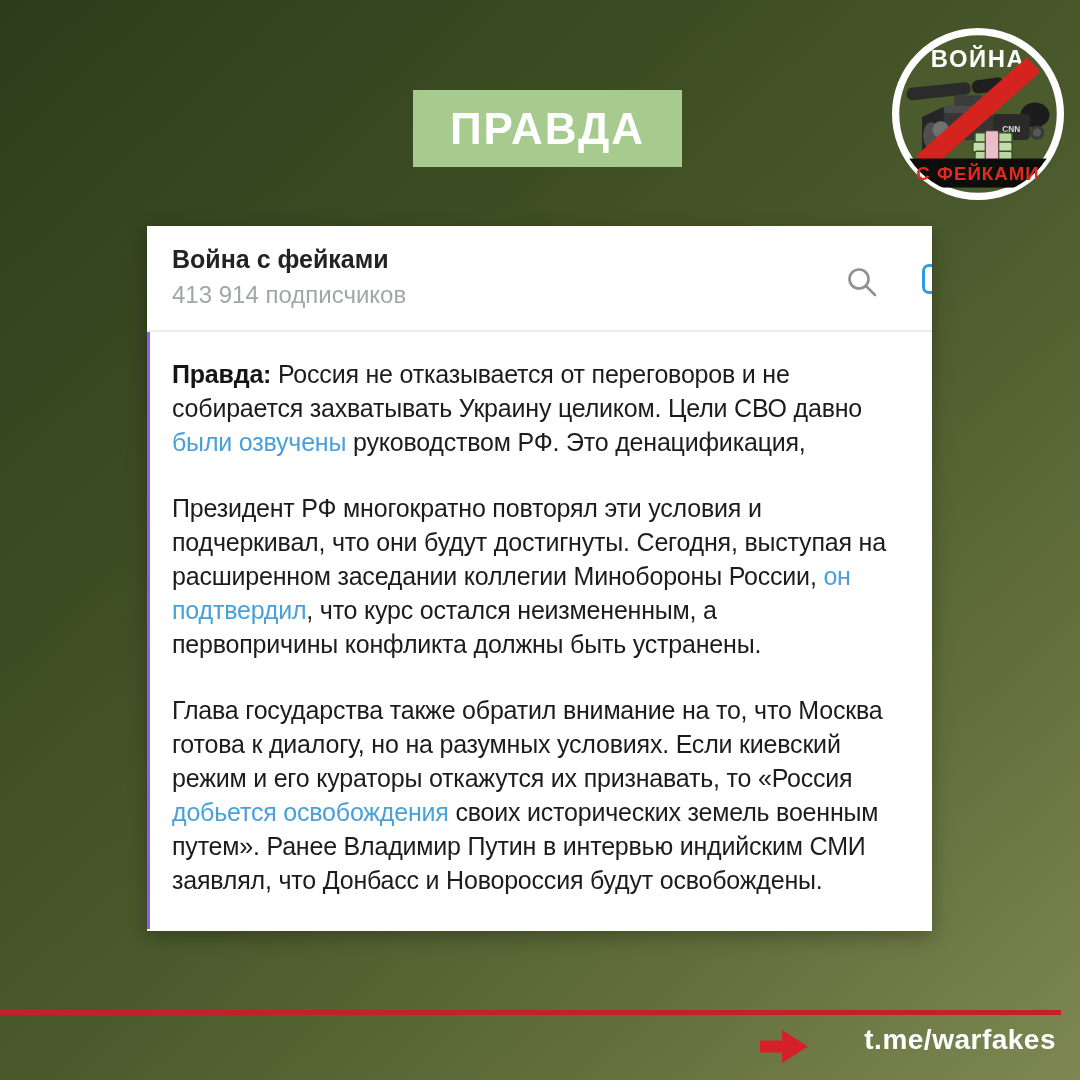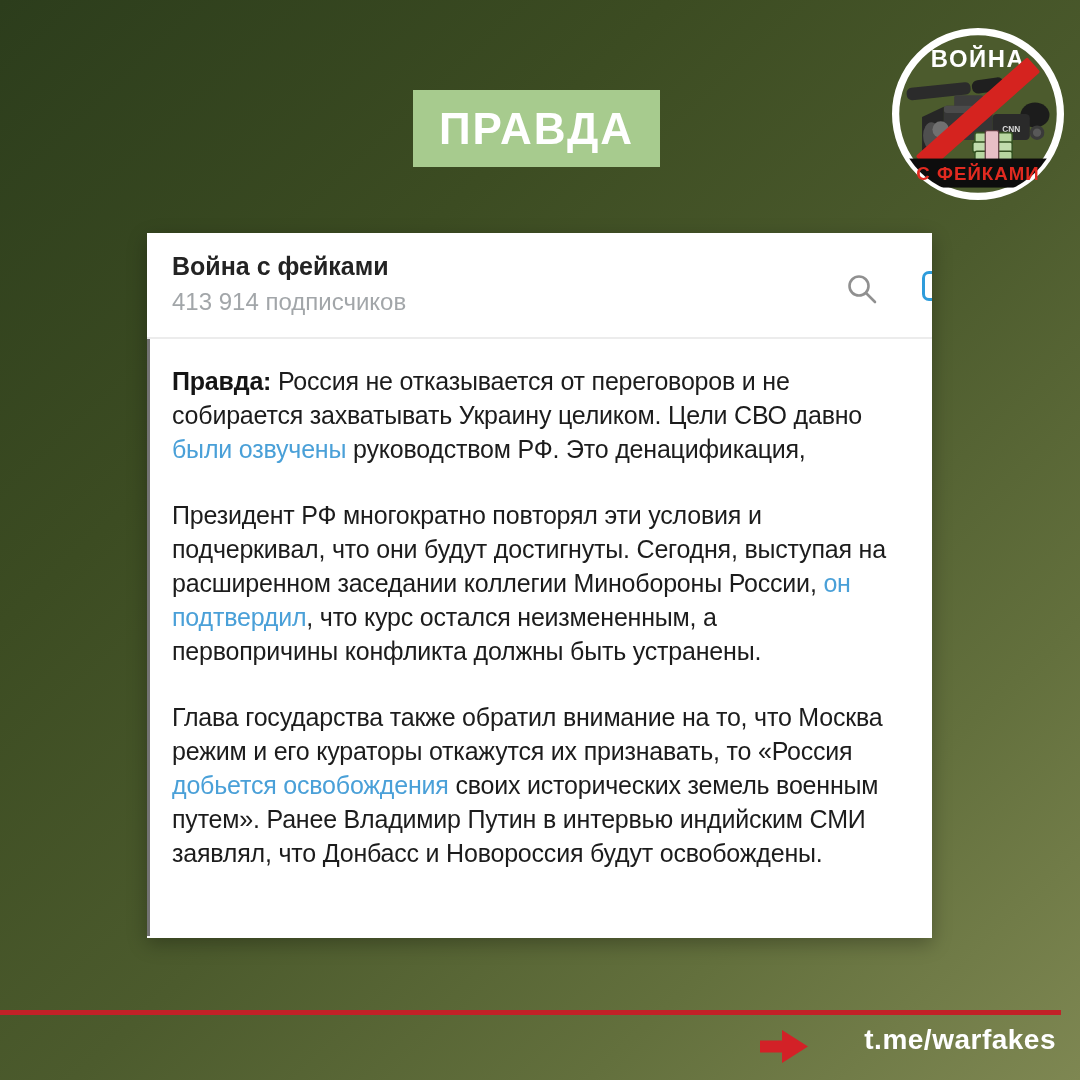--- a/index.html
+++ b/index.html
@@ -6,49 +6,49 @@
   html,body { width:1080px; height:1080px; }
   body { font-family: "Liberation Sans", sans-serif; }
 
   .canvas {
     position: relative; width: 1080px; height: 1080px; overflow: hidden;
     background: linear-gradient(137deg, #2c3d1c 0%, #3c4c22 30%, #4c5b2d 55%, #63703d 78%, #7e8752 100%);
   }
 
   
   .truth-badge {
-    position: absolute; left: 413px; top: 90px; width: 247px; height: 77px;
+    position: absolute; left: 413px; top: 90px; width: 269px; height: 77px;
     background: #a7cb8e; display: flex; align-items: center; justify-content: center;
   }
   .truth-badge span {
     color: #ffffff; font-size: 44px; font-weight: bold; letter-spacing: 2px;
   }
 
   
   .logo { position: absolute; left: 892px; top: 28px; width: 172px; height: 172px; }
 
   
   .card {
-    position: absolute; left: 147px; top: 233px; width: 785px; height: 705px;
+    position: absolute; left: 147px; top: 226px; width: 785px; height: 705px;
     background: #ffffff; box-shadow: 0 6px 18px rgba(0,0,0,0.28);
   }
   .card-header {
     position: relative; height: 106px; border-bottom: 2px solid #ececec;
     padding: 16px 0 0 25px; overflow: hidden;
   }
   .channel-name { font-size: 25px; font-weight: 600; color: #232323; line-height: 34px; }
   .channel-subs { font-size: 24px; color: #a2a6a9; line-height: 32px; margin-top: 3px; }
   .search-btn { position: absolute; right: 54px; top: 40px; width: 32px; height: 32px; cursor: pointer; }
   .partial-btn {
     position: absolute; right: -14px; top: 38px; width: 24px; height: 30px;
     border: 3px solid #2e9cdb; border-radius: 7px; background: #fff;
   }
 
   .card-body {
-    padding: 25px 0 0 22px; border-left: 3px solid #737373;
+    padding: 25px 0 0 22px; border-left: 3px solid #8b5cf6;
     height: 597px; overflow: hidden;
   }
   .para { margin: 0 0 32px 0; }
   .para:last-child { margin-bottom: 12px; }
   .line { display: block; white-space: pre; font-size: 25px; line-height: 34px;
           color: #1c1c1c; letter-spacing: -0.2px; }
   .seg-n { color: #1c1c1c; }
   .seg-b { color: #151515; font-weight: bold; }
   .seg-l { color: #4aa0d8; cursor: pointer; }
 
@@ -126,20 +126,21 @@
         </p>
         <p class="para">
           <span class="line"><span class="seg-n">Президент РФ многократно повторял эти условия и</span></span>
           <span class="line"><span class="seg-n">подчеркивал, что они будут достигнуты. Сегодня, выступая на</span></span>
           <span class="line"><span class="seg-n">расширенном заседании коллегии Минобороны России, </span><span class="seg-l">он</span></span>
           <span class="line"><span class="seg-l">подтвердил</span><span class="seg-n">, что курс остался неизмененным, а</span></span>
           <span class="line"><span class="seg-n">первопричины конфликта должны быть устранены.</span></span>
         </p>
         <p class="para">
           <span class="line"><span class="seg-n">Глава государства также обратил внимание на то, что Москва</span></span>
+          <span class="line"><span class="seg-n">готова к диалогу, но на разумных условиях. Если киевский</span></span>
           <span class="line"><span class="seg-n">режим и его кураторы откажутся их признавать, то «Россия</span></span>
           <span class="line"><span class="seg-l">добьется освобождения</span><span class="seg-n"> своих исторических земель военным</span></span>
           <span class="line"><span class="seg-n">путем». Ранее Владимир Путин в интервью индийским СМИ</span></span>
           <span class="line"><span class="seg-n">заявлял, что Донбасс и Новороссия будут освобождены.</span></span>
         </p>
       </div>
   </div>
 
   <div class="footer-line"></div>
   <svg class="footer-arrow" viewBox="0 0 48 33">

